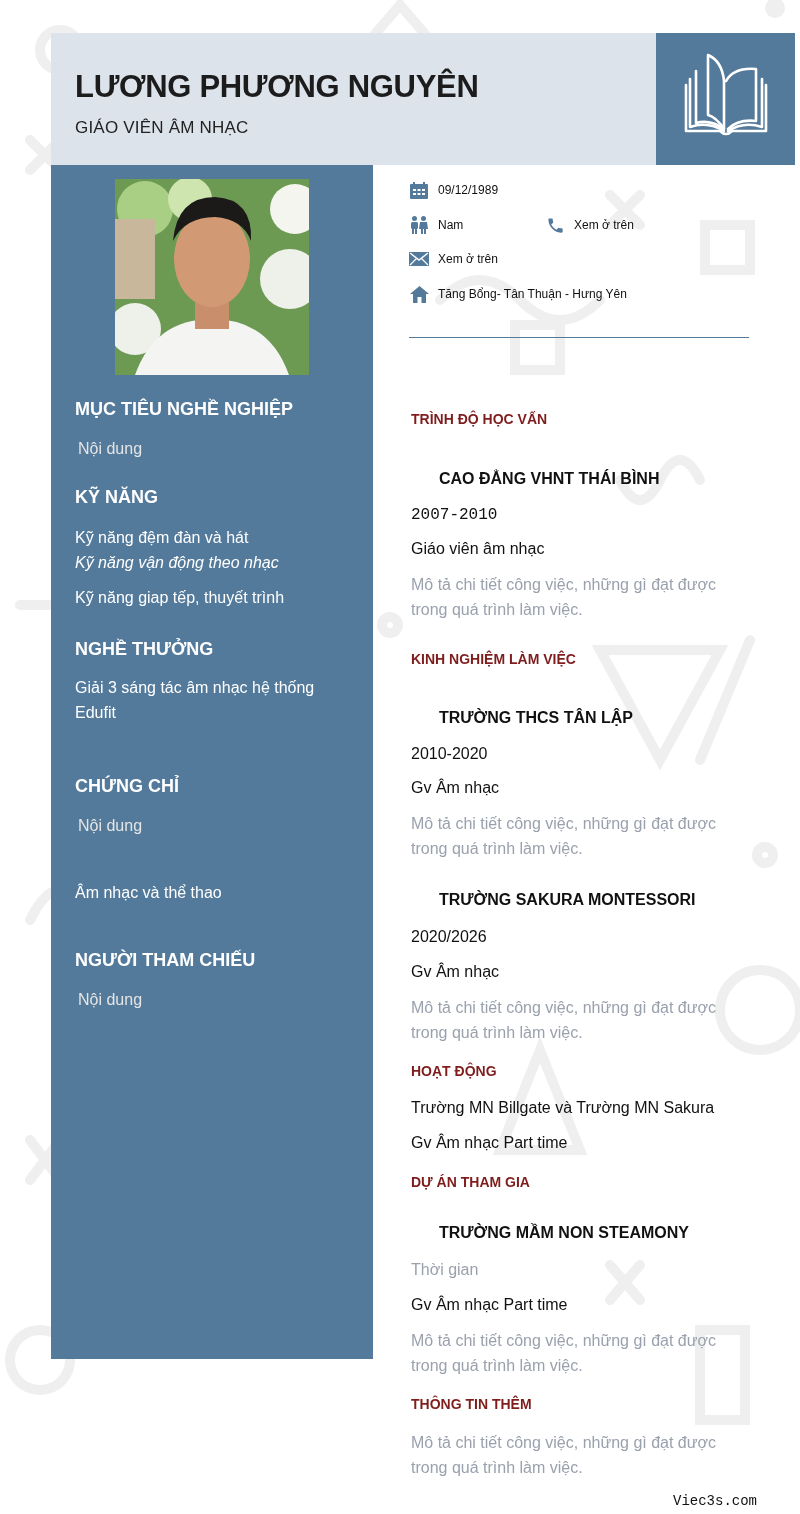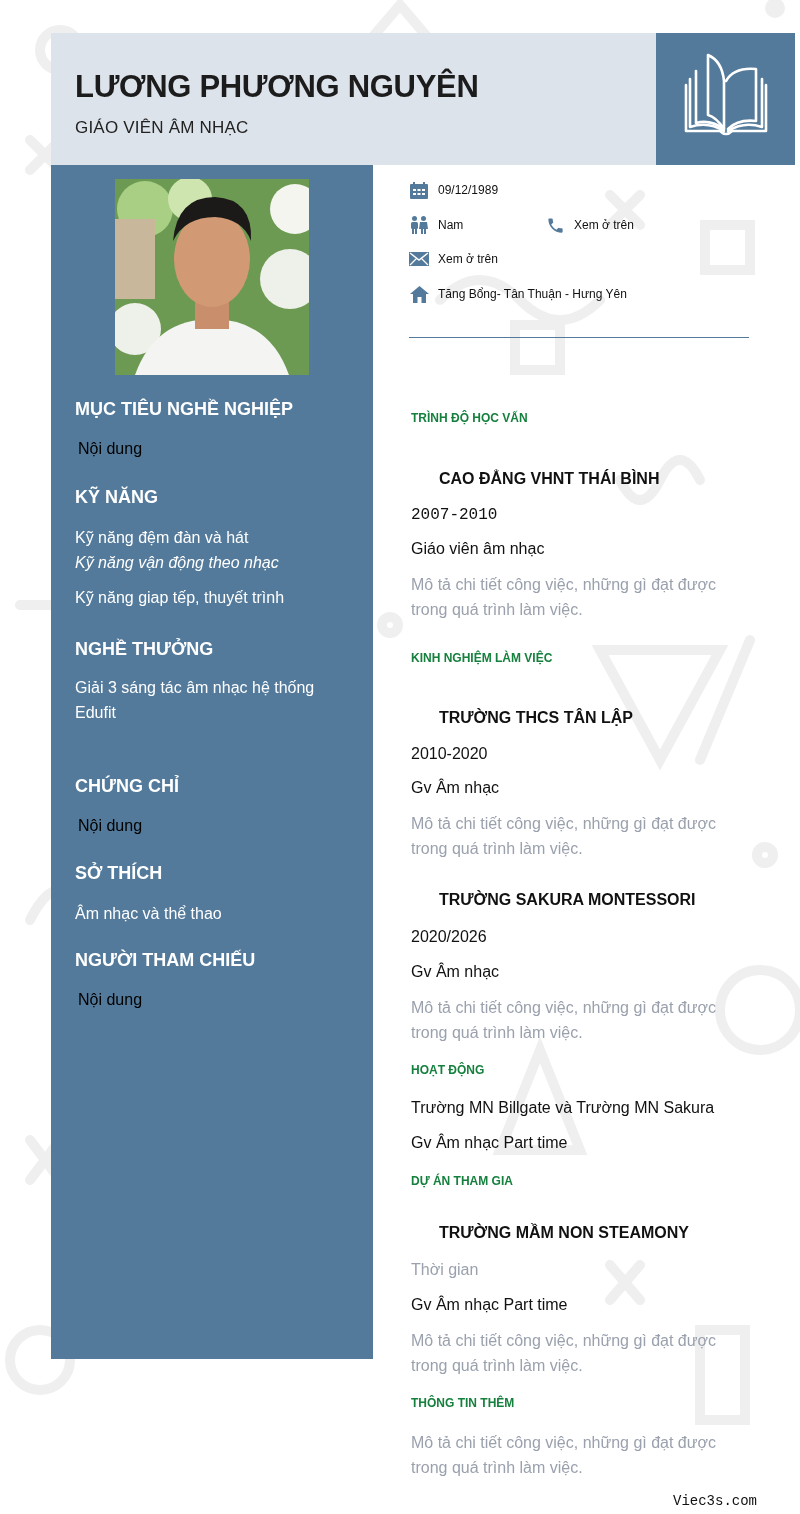--- a/index.html
+++ b/index.html
@@ -31,28 +31,28 @@
     position: absolute; left: 51px; top: 165px; width: 322px; height: 1194px;
     background: #537a9b; color: #fff;
   }
   .photo {
     position: absolute; left: 64px; top: 14px; width: 194px; height: 196px;
     overflow: hidden; background: #5f8b4a;
   }
   .side-section { position: absolute; left: 24px; right: 16px; }
   .side-title { font-size: 18px; font-weight: 700; color: #fff; }
   .side-item { font-size: 16px; color: #fff; line-height: 25px; }
-  .side-placeholder { font-size: 16px; color: #000000; padding-left: 3px; }
+  .side-placeholder { font-size: 16px; color: #e5e5e5; padding-left: 3px; }
 
   .main { position: absolute; left: 411px; top: 165px; width: 360px; }
   .contact-row { position: absolute; display: flex; align-items: center; font-size: 12px; color: #111; }
   .contact-row .ic { width: 20px; height: 20px; margin-right: 9px; display: inline-flex; align-items: center; justify-content: center; }
   .divider { position: absolute; left: -2px; top: 172px; width: 340px; height: 1px; background: #537a9b; }
 
-  .sec-title { position: absolute; font-size: 12px; font-weight: 700; color: #15803d; }
+  .sec-title { position: absolute; font-size: 14px; font-weight: 700; color: #7f1d1d; }
   .entry-title { position: absolute; font-size: 16px; font-weight: 700; color: #111; margin-left: 28px; }
   .line { position: absolute; font-size: 16px; color: #111; }
   .desc { position: absolute; font-size: 16px; color: #9aa1ad; line-height: 25px; width: 340px; }
   .faint { color: #9aa1ad; }
 
   .footer-mark {
     position: absolute; left: 673px; top: 1493px;
     font-family: "Liberation Mono", "DejaVu Sans Mono", monospace; font-size: 14px; color: #111;
   }
 </style>
@@ -135,21 +135,20 @@
     <div class="side-title">NGHỀ THƯỞNG</div>
     <div class="side-item" style="margin-top:15px; width:280px;">Giải 3 sáng tác âm nhạc hệ thống Edufit</div>
   </div>
 
   <div class="side-section" style="top:611px;">
     <div class="side-title">CHỨNG CHỈ</div>
     <div class="side-placeholder" style="margin-top:20px;">Nội dung</div>
   </div>
 
   <div class="side-section" style="top:698px;">
-    <div class="side-title">SỞ THÍCH</div>
     <div class="side-item" style="margin-top:17px;">Âm nhạc và thể thao</div>
   </div>
 
   <div class="side-section" style="top:785px;">
     <div class="side-title">NGƯỜI THAM CHIẾU</div>
     <div class="side-placeholder" style="margin-top:20px;">Nội dung</div>
   </div>
 </div>
 
 <div class="main">

